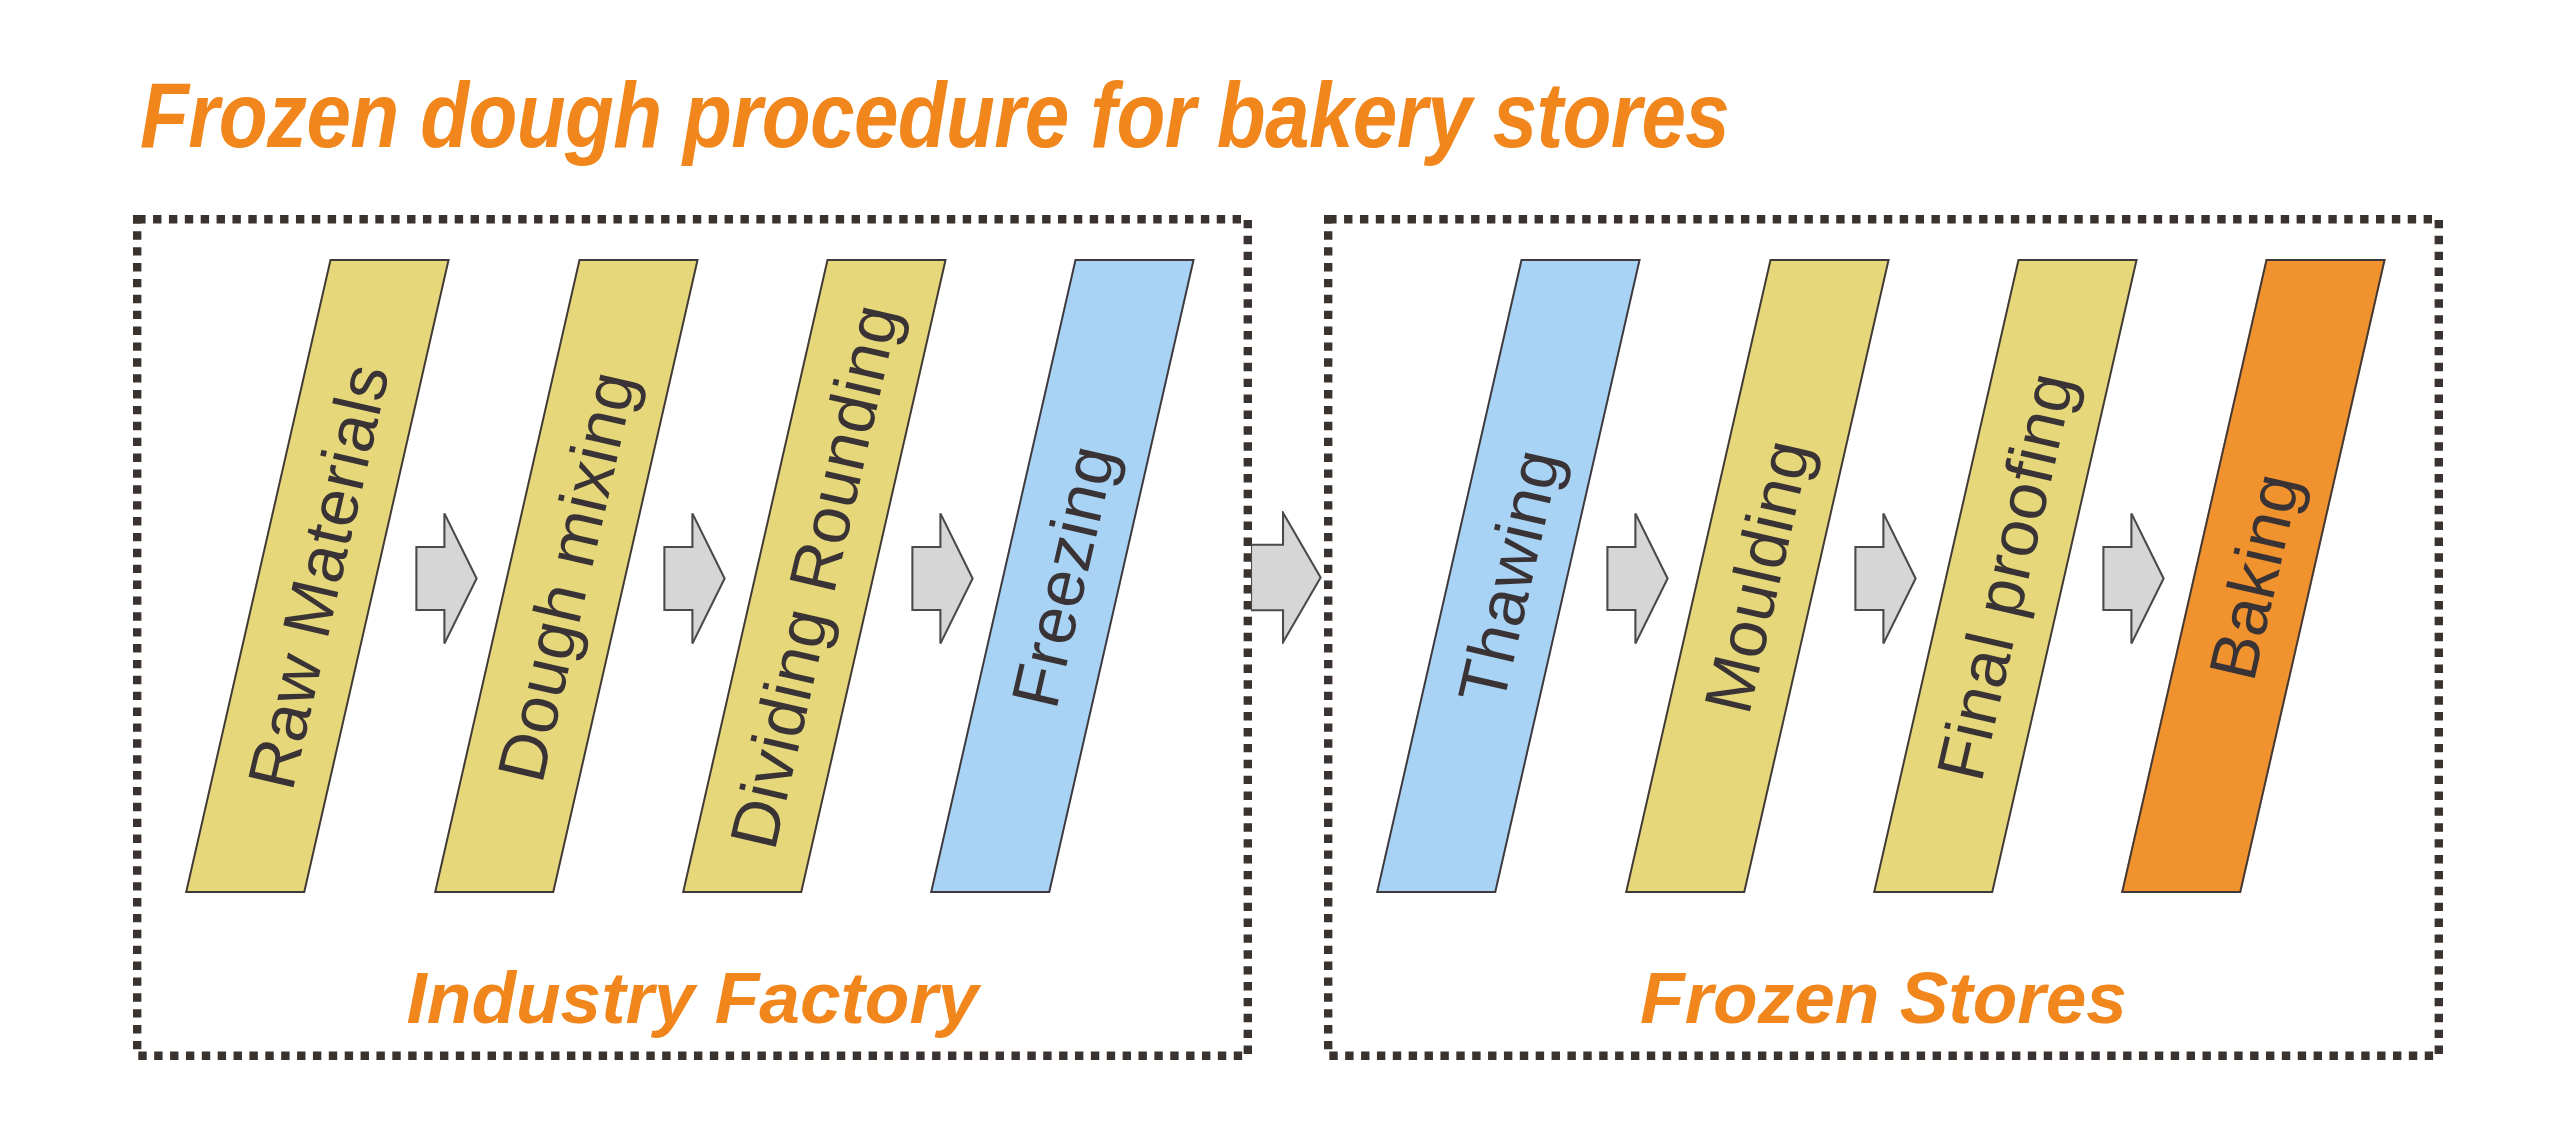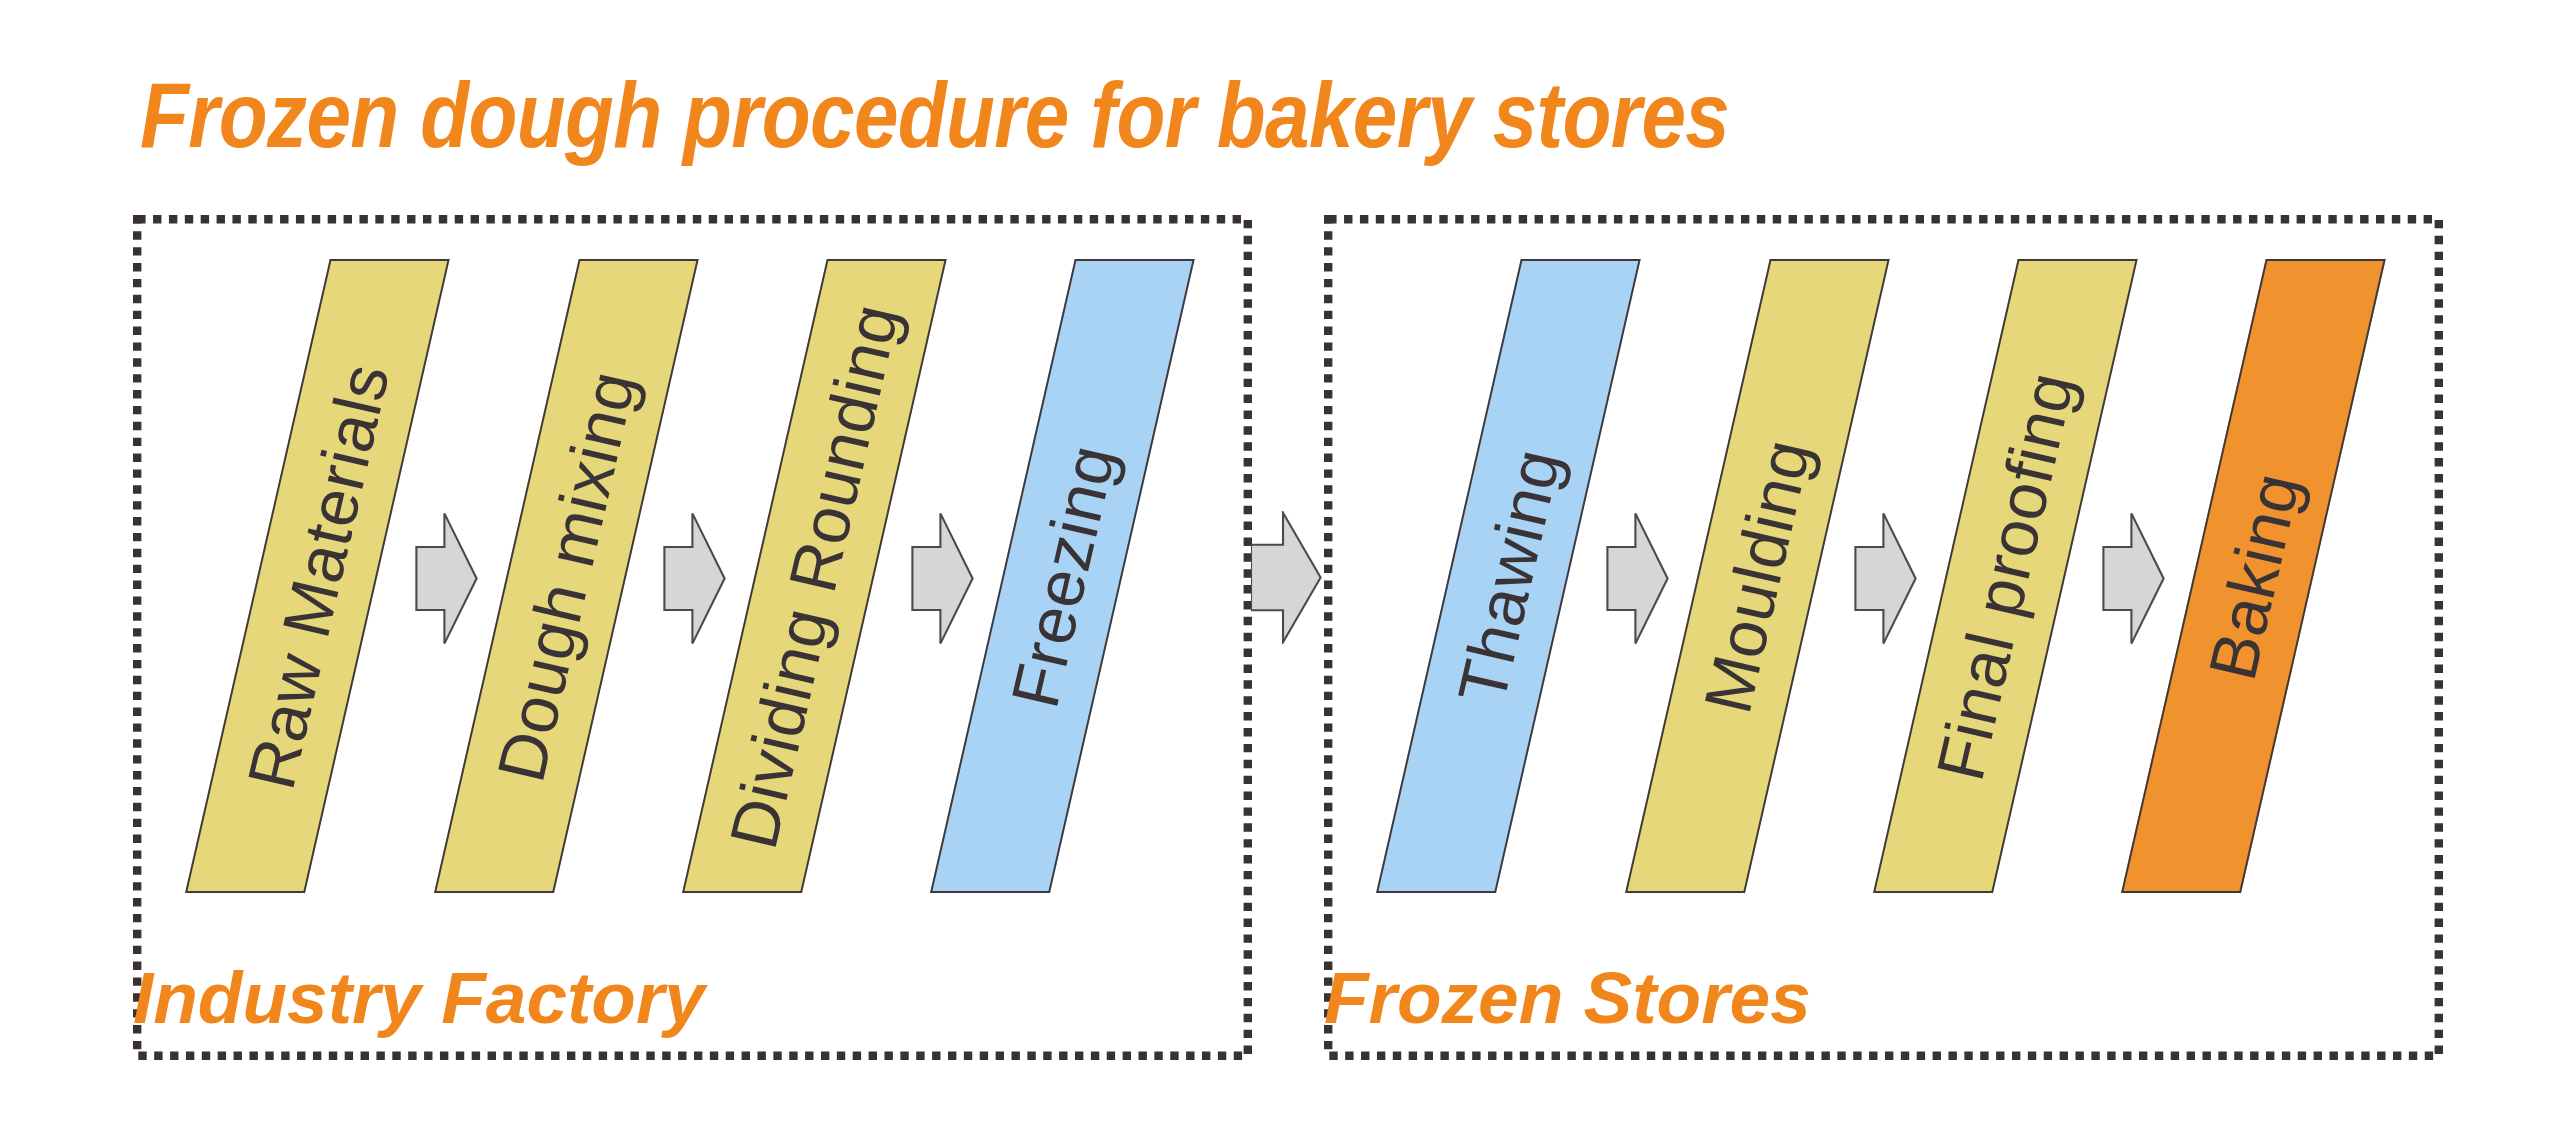--- a/index.html
+++ b/index.html
@@ -66,20 +66,21 @@
   }
   .midarrow{
     position:absolute;
     left:1251px;top:511px;
     width:71px;height:133px;
   }
   .box-label{
     position:absolute;
     left:0;top:736px;
     width:100%;
+    text-align:center;
     font-size:73px;
     font-weight:bold;
     font-style:italic;
     line-height:1.3;
     color:#F0861C;
     white-space:nowrap;
   }
   
   .s0{left:52px;}  .s1{left:301px;} .s2{left:549px;} .s3{left:797px;}
   

